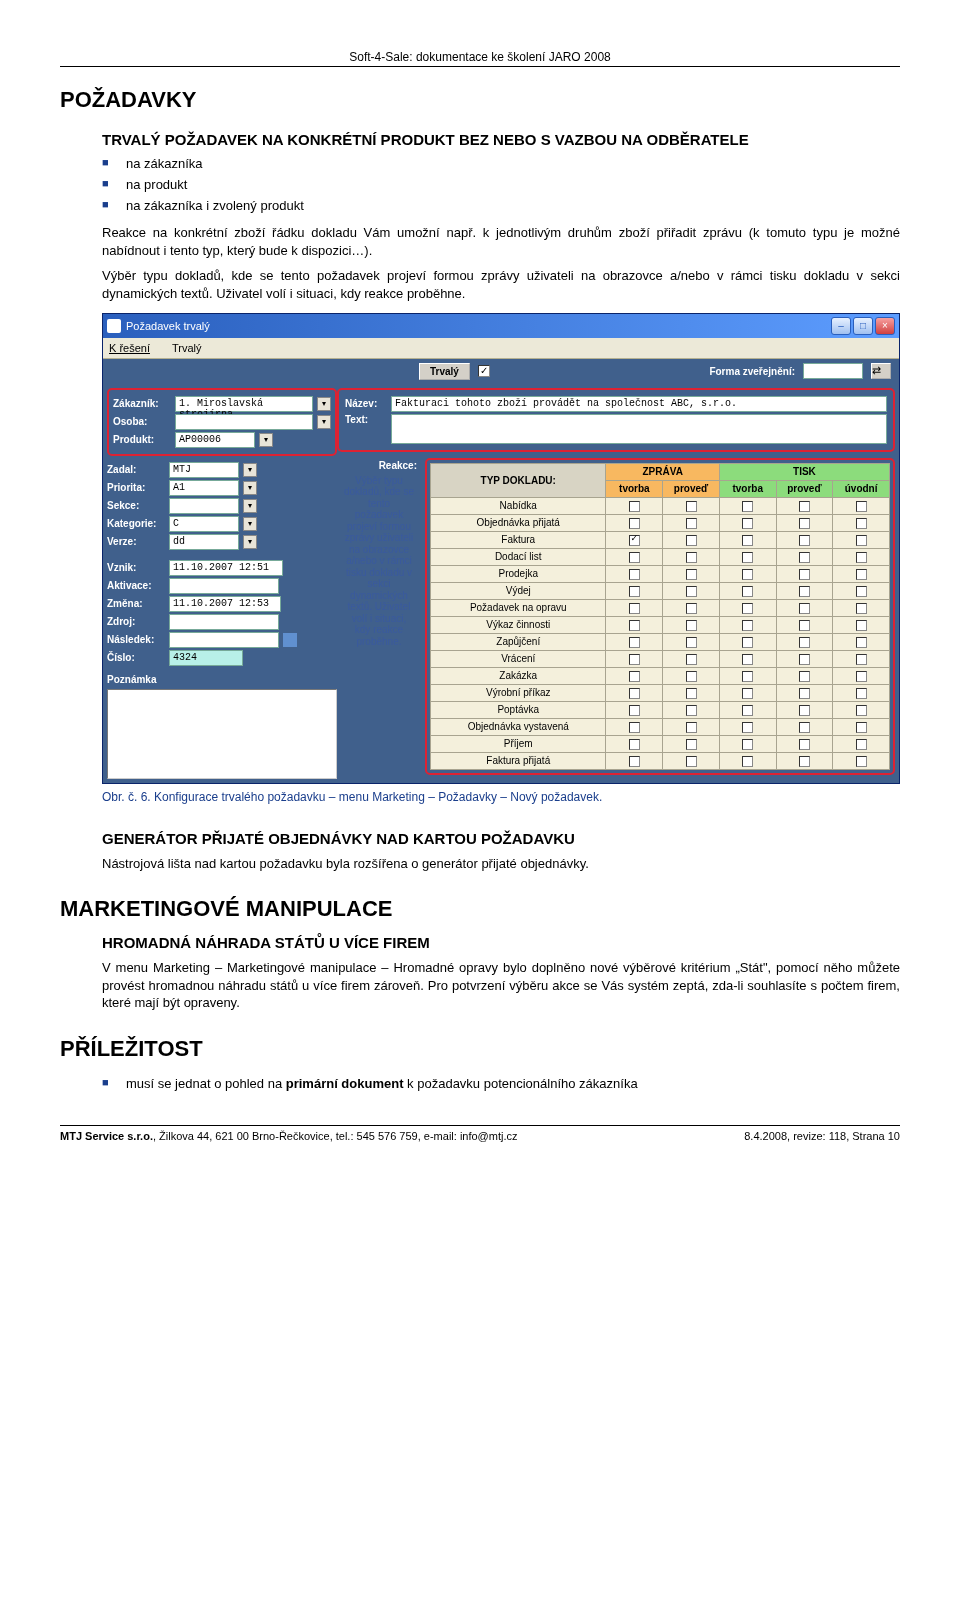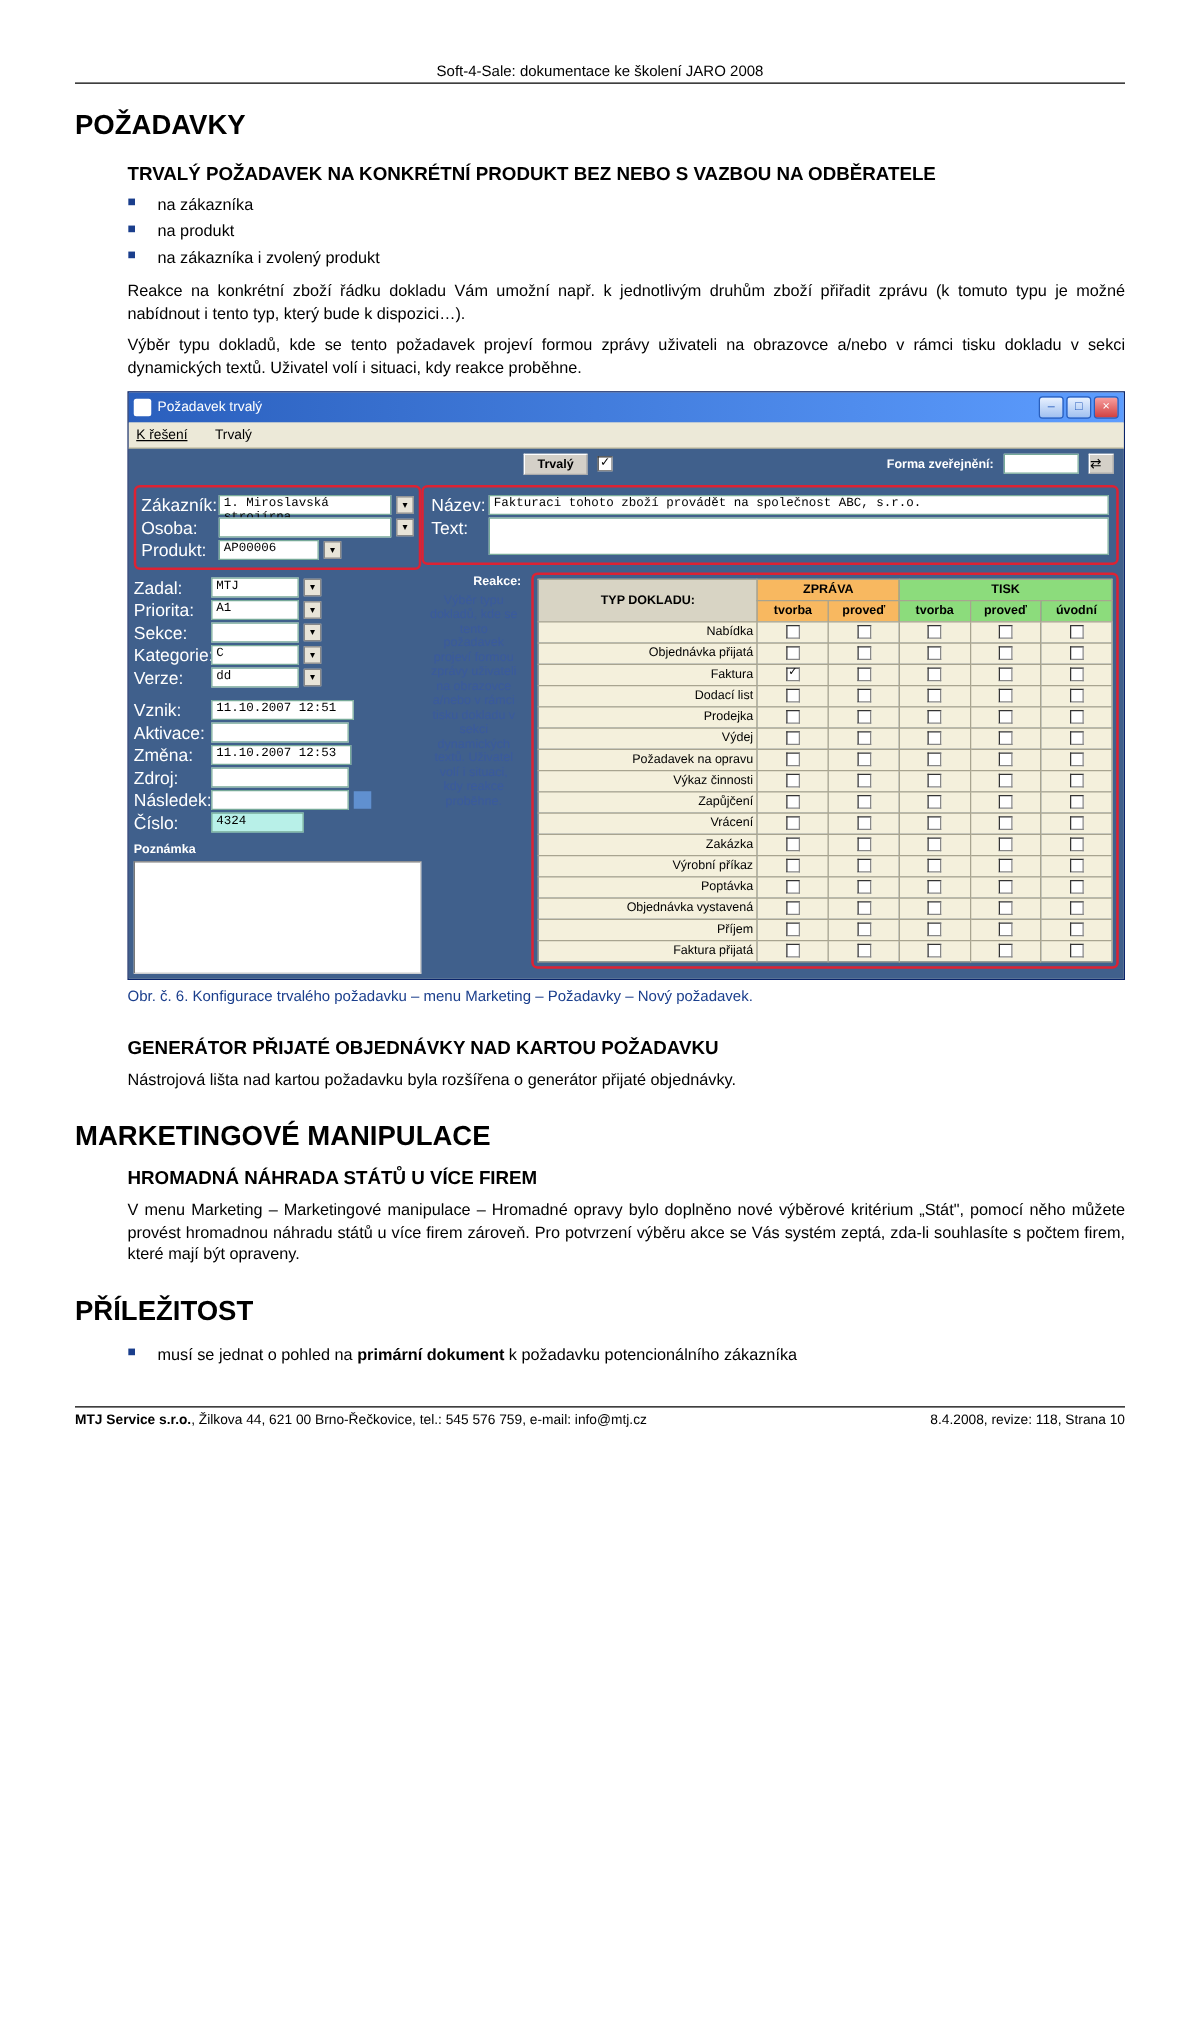--- a/index.html
+++ b/index.html
@@ -29,41 +29,41 @@
   .menubar span:first-child { text-decoration: underline; }
 
   .form-area { padding: 8px; display: flex; gap: 0; }
   .leftcol { width: 230px; }
   .rightcol { flex: 1; }
 
   .redbox { border: 2px solid #d23; border-radius: 5px; padding: 4px; margin-bottom: 6px; }
   .redbox2 { border: 2px solid #d23; border-radius: 5px; padding: 4px 6px; margin-bottom: 6px; }
 
   .row { display: flex; align-items: center; gap: 4px; margin: 2px 0; }
-  .lbl { color: #fff; font-weight: normal; font-size: 14px; width: 58px; }
+  .lbl { color: #fff; font-weight: bold; font-size: 10px; width: 58px; }
   .inp { background: #fff; border: 1px solid #7a9; padding: 1px 3px; font-size: 10px; height: 16px; font-family: Liberation Mono, monospace; }
   .inp.cyan { background: #b8f0e8; }
   .dd { width: 14px; height: 14px; background: #e8e4d8; border: 1px solid #888; font-size: 8px; text-align: center; line-height: 12px; }
   .darkbg { background: #40608c; padding: 4px; }
 
   .toprow { display: flex; align-items: center; gap: 8px; background: #40608c; padding: 4px 8px; }
   .btn3d { background: #d4d0c8; border: 1px outset #fff; padding: 2px 10px; font-size: 10px; font-weight: bold; }
   .chk { width: 12px; height: 12px; background: #fff; border: 1px inset #888; display: inline-block; }
   .chk.on::after { content: "✓"; font-size: 10px; position: relative; top: -2px; left: 1px; }
 
   .helptext { color: #3a5a9e; font-size: 10px; text-align: center; padding: 2px 6px; line-height: 1.15; }
 
   .grid-wrap { display: flex; align-items: flex-start; gap: 4px; }
   .redgrid { border: 2px solid #d23; border-radius: 5px; padding: 3px; flex: 1; }
   table.grid { border-collapse: collapse; width: 100%; font-size: 10px; table-layout: fixed; }
   table.grid th, table.grid td { border: 1px solid #a8a490; padding: 1px 3px; height: 17px; }
   table.grid th { background: #d8d4c4; text-align: center; }
   th.orange { background: #f8b860 !important; }
   th.green { background: #8cdc7c !important; }
-  table.grid td:first-child { background: #f4f0dc; text-align: right; }
+  table.grid td:first-child { background: #f4f0dc; text-align: center; }
   table.grid col.c1 { width: 130px; }
   table.grid col.cx { width: 42px; }
   td.chkcell { text-align: center; background: #f4f0dc; }
   .minichk { width: 11px; height: 11px; background: #fff; border: 1px inset #888; display: inline-block; vertical-align: middle; }
   .minichk.on::after { content: "✓"; font-size: 9px; display: block; margin-top: -3px; }
 
   .poznamka { background: #fff; border: 1px inset #ccc; height: 90px; margin-top: 4px; }
   .statusbar { background: #ece9d8; border-top: 1px solid #b5b191; padding: 2px 6px; display: flex; align-items: center; gap: 4px; font-size: 10px; }
   .navbtn { width: 18px; height: 16px; border: 1px outset #fff; background: #e8e4d8; font-size: 9px; text-align: center; line-height: 14px; }
   .white-label { color: #fff; font-size: 10px; font-weight: bold; }

